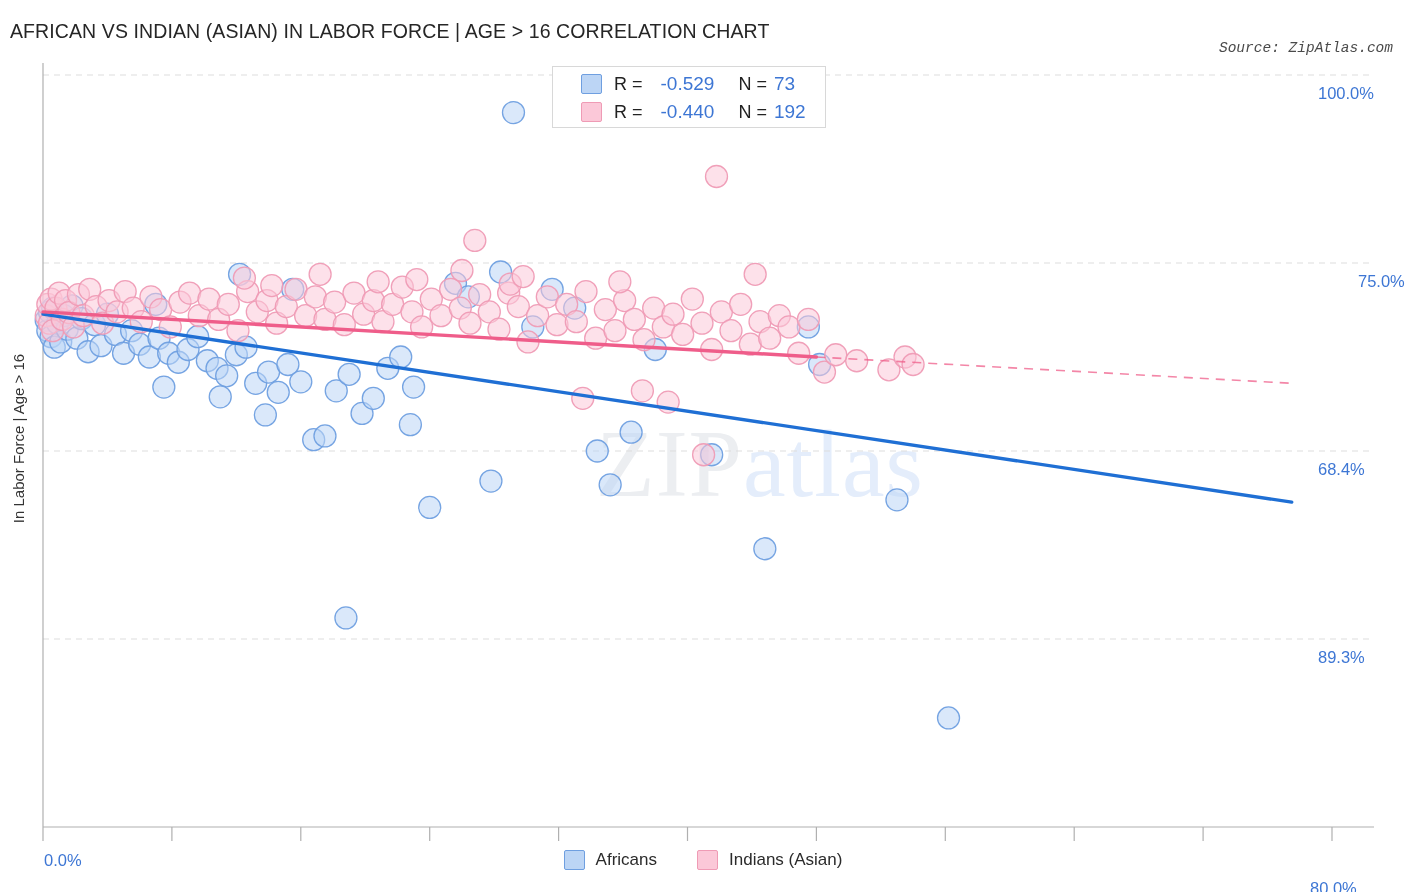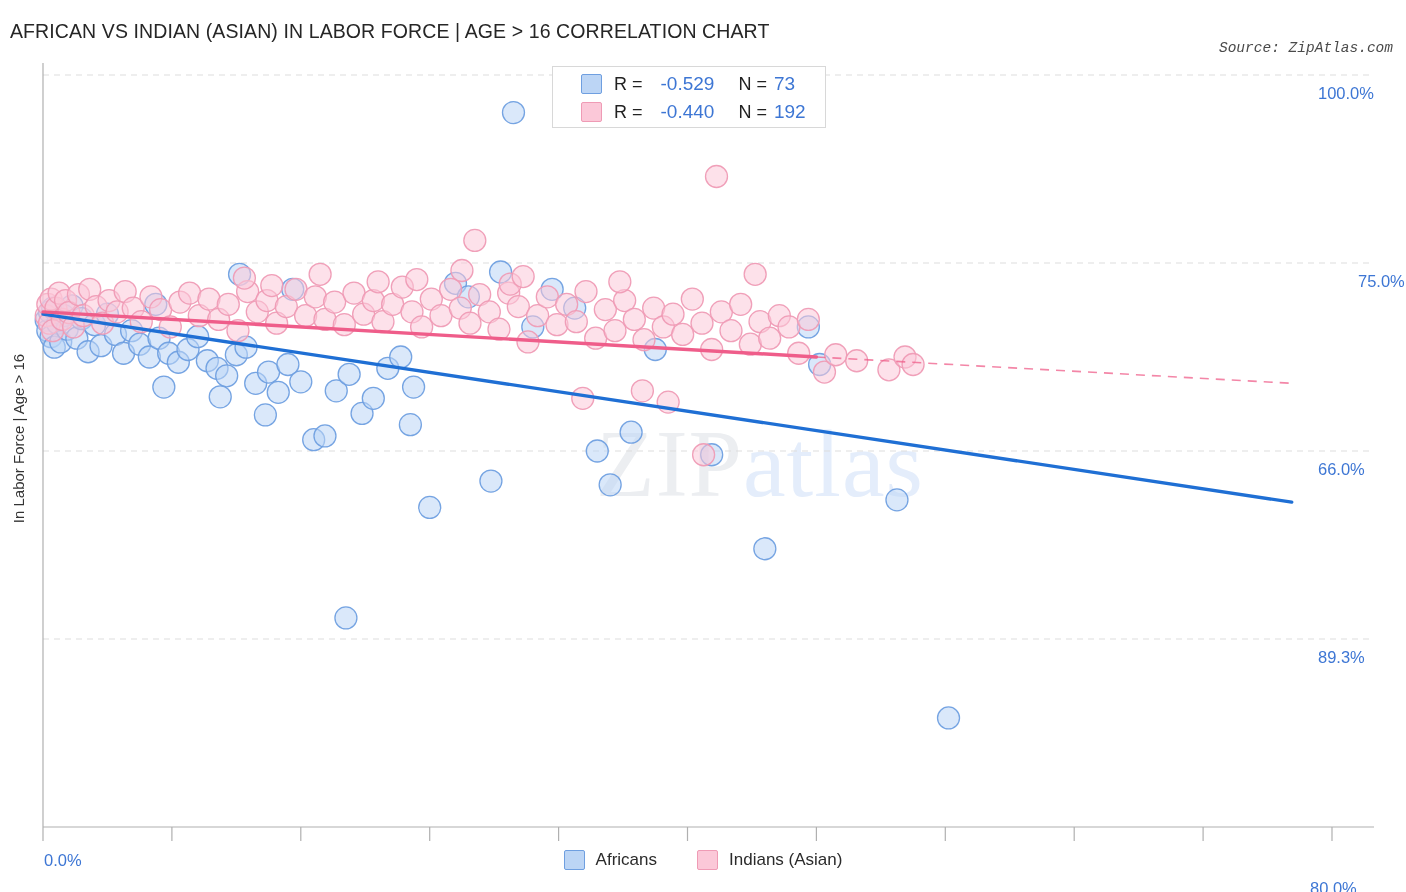--- a/index.html
+++ b/index.html
@@ -367,21 +367,21 @@
         <circle cx="835.74" cy="354.74" r="11" fill="#fbc8d8" fill-opacity="0.55" stroke="#ef9bb5" stroke-width="1.3" stroke-opacity="0.95"></circle>
         <circle cx="913.08" cy="364.52" r="11" fill="#fbc8d8" fill-opacity="0.55" stroke="#ef9bb5" stroke-width="1.3" stroke-opacity="0.95"></circle>
       </g>
       <line x1="43" y1="314.13599999999997" x2="1291.71875" y2="502.13599999999997" stroke="#1f6fd4" stroke-width="3.4" stroke-linecap="round"></line>
       <line x1="43" y1="311.88" x2="816.4" y2="357" stroke="#ef5d8a" stroke-width="3.4" stroke-linecap="round"></line>
       <line x1="816.4" y1="357" x2="1291.71875" y2="383.32" stroke="#ef5d8a" stroke-width="1.6" stroke-dasharray="9,7" stroke-opacity="0.75"></line>
     </svg>
 
   <div id="ytick-layer">
       <div class="ytick" style="left: 1318px; width: 80px; top: 648px;">89.3%</div>
-      <div class="ytick" style="left: 1318px; width: 80px; top: 460px;">66.0%</div>
+      <div class="ytick" style="left: 1318px; width: 80px; top: 460px;">68.4%</div>
       <div class="ytick" style="left: 1358px; width: 80px; top: 272px;">75.0%</div>
       <div class="ytick" style="left: 1318px; width: 80px; top: 84px;">100.0%</div>
     </div>
   <div id="xtick-layer">
       <div class="xtick" style="top: 851px; left: 44px;">0.0%</div>
       <div class="xtick" style="top: 879px; left: 1310px;">80.0%</div>
     </div>
 
   <div class="stats-box">
     <div class="stats-row r1">

